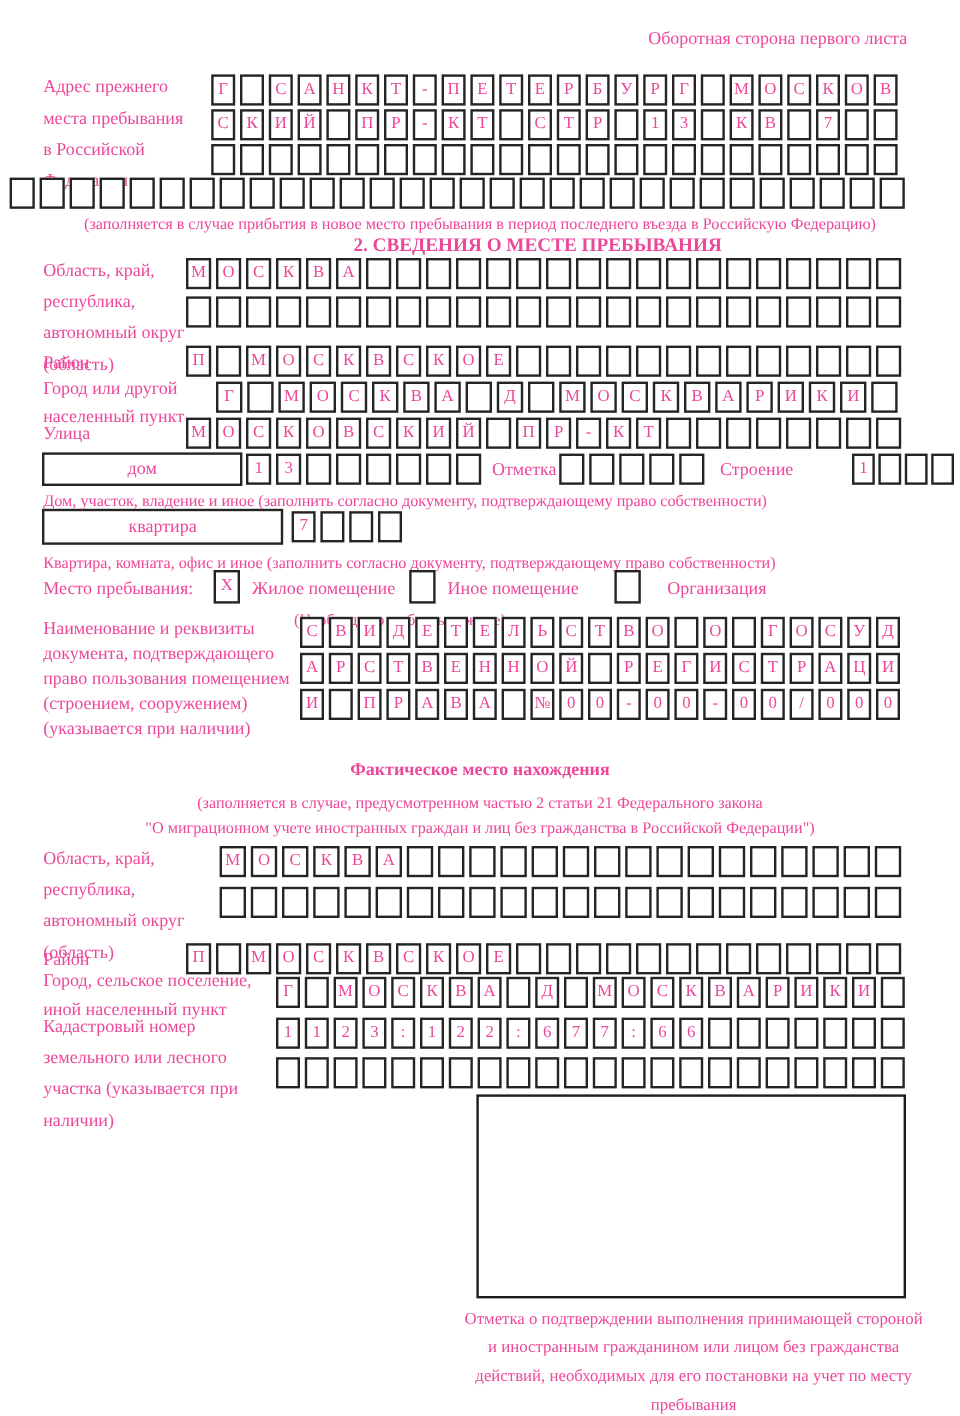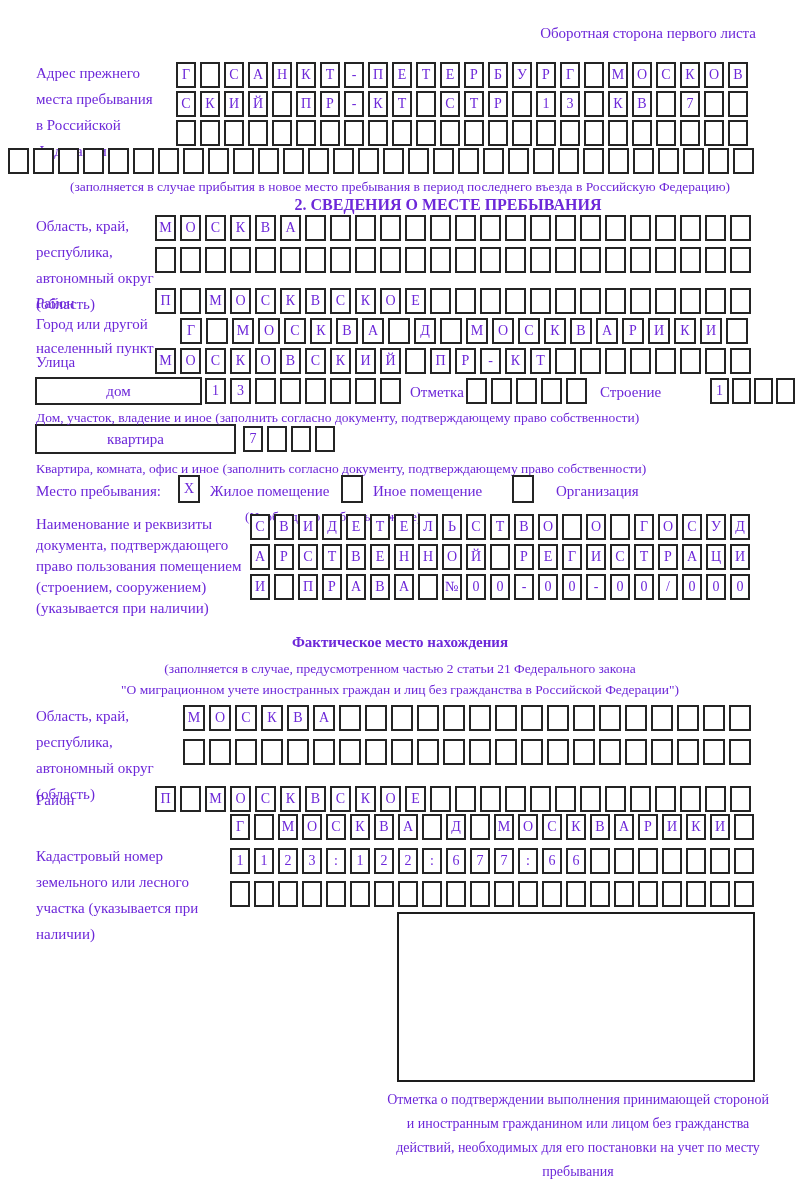--- a/index.html
+++ b/index.html
@@ -1,18 +1,18 @@
 <!DOCTYPE html>
 <html><head>
 <meta charset="utf-8">
 <style>
   html,body{margin:0;padding:0;background:#e8e8e8;}
   .page{
     position:relative;width:800px;height:1180px;background:#ffffff;
-    font-family:"Liberation Serif","DejaVu Serif",serif;color:#6d28d9;
+    font-family:"Liberation Serif","DejaVu Serif",serif;color:#ec4899;
     margin:0 auto;overflow:hidden;
   }
   .abs{position:absolute;}
   .lbl{font-size:15px;line-height:26px;}
   .lbl-tight{font-size:15px;line-height:21px;}
   .cap{font-size:13.5px;line-height:17px;}
   .title{font-size:16px;font-weight:bold;text-align:center;width:100%;}
   .center{text-align:center;width:100%;}
   .boxrow{display:flex;}
   .cell{
@@ -478,20 +478,21 @@
       <span class="cell"></span>
       <span class="cell"></span>
       <span class="cell"></span>
       <span class="cell"></span>
       <span class="cell"></span>
       <span class="cell"></span>
       <span class="cell"></span>
       <span class="cell"></span>
     </div>
 
+  <div class="abs lbl" style="left:36px;top:806px;width:195px;line-height:24px;">Город, сельское поселение, иной населенный пункт</div>
   <div class="abs boxrow" style="left:230px;top:814px;--cw:20px;--g:4px;">
       <span class="cell">Г</span>
       <span class="cell"></span>
       <span class="cell">М</span>
       <span class="cell">О</span>
       <span class="cell">С</span>
       <span class="cell">К</span>
       <span class="cell">В</span>
       <span class="cell">А</span>
       <span class="cell"></span>

